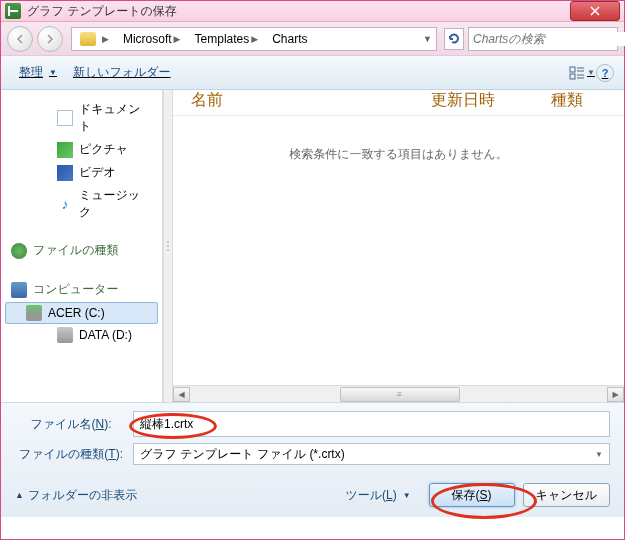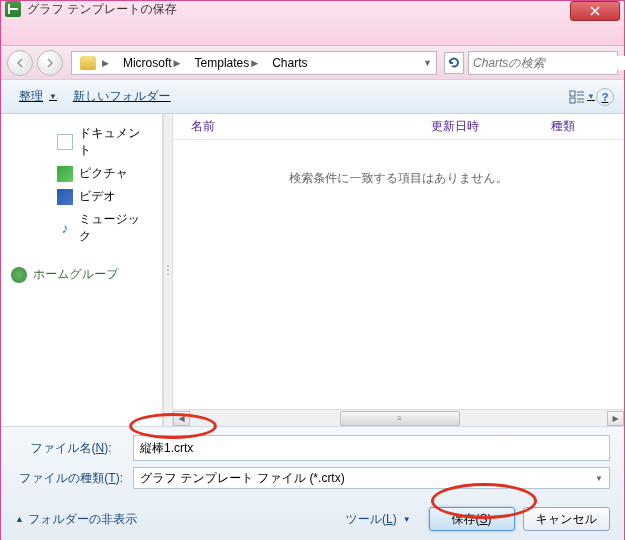--- a/index.html
+++ b/index.html
@@ -1,18 +1,18 @@
 <!DOCTYPE html>
 <html><head>
 <meta charset="utf-8">
 <style>
 * { box-sizing: border-box; margin: 0; padding: 0; }
 body { font-family: "Meiryo UI", "MS UI Gothic", sans-serif; font-size: 12px; background: #fff; }
 .window { width: 625px; height: 540px; border: 1px solid #d84a8c; background: #fff; position: relative; }
-.titlebar { height: 45px; background: linear-gradient(to bottom, #fce4ef, #f8d0e2); display: flex; align-items: flex-start; padding: 0 4px; border-bottom: 1px solid #e6a8c4; }
+.titlebar { height: 21px; background: linear-gradient(to bottom, #fce4ef, #f8d0e2); display: flex; align-items: center; padding: 0 4px; border-bottom: 1px solid #e6a8c4; }
 .titlebar-icon { width: 16px; height: 16px; background: linear-gradient(to bottom, #4a9b4a, #2d7a2d); border-radius: 2px; margin-right: 6px; position: relative; }
 .titlebar-icon::after { content: ""; position: absolute; inset: 3px; background: #fff; clip-path: polygon(0 40%, 100% 40%, 100% 60%, 0 60%, 0 0, 20% 0, 20% 100%, 0 100%); }
 .title-text { flex: 1; color: #333; }
 .close-btn { width: 50px; height: 20px; background: linear-gradient(to bottom, #e67478, #c83a3e); border: 1px solid #a02a2e; border-radius: 3px; color: #fff; display: flex; align-items: center; justify-content: center; cursor: pointer; }
 .close-btn svg { width: 10px; height: 10px; }
 .navbar { height: 34px; background: linear-gradient(to bottom, #f8e8f0, #f0d8e6); display: flex; align-items: center; padding: 0 6px; gap: 4px; border-bottom: 1px solid #e6c8d8; }
 .navcircle { width: 26px; height: 26px; border-radius: 50%; background: radial-gradient(circle at 30% 30%, #fff, #ddd); border: 1px solid #bbb; display: flex; align-items: center; justify-content: center; color: #999; cursor: pointer; }
 .navcircle svg { width: 12px; height: 12px; }
 .breadcrumb { flex: 1; height: 24px; background: #fff; border: 1px solid #c4b0c0; display: flex; align-items: center; padding: 0 2px; margin: 0 4px; }
 .bc-seg { display: flex; align-items: center; height: 100%; padding: 0 6px; cursor: pointer; }
@@ -42,21 +42,21 @@
 .ic-pic { background: linear-gradient(135deg, #38a838, #68c868); }
 .ic-vid { background: linear-gradient(135deg, #2858a8, #4878c8); }
 .ic-mus { color: #2878c8; font-size: 14px; }
 .ic-home { background: radial-gradient(circle, #68b868, #388838); border-radius: 50%; }
 .ic-comp { background: linear-gradient(to bottom, #6898c8, #3868a8); border-radius: 2px; }
 .ic-drive { background: linear-gradient(to bottom, #c8c8c8, #989898); border-radius: 2px; }
 .ic-drive.c { background: linear-gradient(to bottom, #68c868, #989898 60%); }
 .content { flex: 1; display: flex; flex-direction: column; position: relative; }
 .splitter { width: 10px; background: #f0f0f0; border-left: 1px solid #ddd; border-right: 1px solid #ddd; cursor: col-resize; display: flex; align-items: center; justify-content: center; }
 .splitter::after { content: "⋮"; color: #999; }
-.col-headers { height: 26px; display: flex; align-items: center; border-bottom: 1px solid #e8e8e8; padding: 0 8px; color: #4c1d95; font-size: 12px; }
+.col-headers { height: 26px; display: flex; border-bottom: 1px solid #e8e8e8; padding: 0 8px; color: #a16207; font-size: 16px; }
 .col-h { padding: 0 10px; }
 .col-name { width: 240px; }
 .col-date { width: 120px; }
 .empty-msg { text-align: center; color: #666; padding: 30px 0; font-size: 12px; }
 .hscroll { height: 17px; background: #f0f0f0; border-top: 1px solid #ddd; display: flex; align-items: center; margin-top: auto; }
 .hscroll-btn { width: 17px; height: 15px; background: linear-gradient(to bottom, #f8f8f8, #e0e0e0); border: 1px solid #c0c0c0; display: flex; align-items: center; justify-content: center; font-size: 8px; color: #666; cursor: pointer; }
 .hscroll-thumb { width:120px; height: 15px; background: linear-gradient(to bottom, #f8f8f8, #d8d8d8); border: 1px solid #c0c0c0; border-radius: 2px; margin-left: 150px; display:flex; align-items:center; justify-content:center; font-size:8px; color:#888; letter-spacing:1px; }
 .hscroll-track { flex: 1; display:flex; }
 .bottom { background: linear-gradient(to bottom, #f4f8fc, #e4ecf4); padding: 8px 14px 10px; border-top: 1px solid #d0dce8; }
 .form-row { display: flex; align-items: center; margin-bottom: 6px; gap: 6px; }
@@ -173,21 +173,35 @@
           <span>ビデオ</span>
         </div>
         <div class="side-item">
           <span class="side-icon ic-mus">♪</span>
           <span>ミュージック</span>
         </div>
       </div>
       <div class="side-group">
         <div class="side-header">
           <span class="side-icon ic-home"></span>
-          <span class="side-header-txt">ホームグループ</span>
+          <span class="side-header-txt">ファイルの種類</span>
+        </div>
+      </div>
+      <div class="side-group">
+        <div class="side-header">
+          <span class="side-icon ic-comp"></span>
+          <span class="side-header-txt">コンピューター</span>
+        </div>
+        <div class="side-item selected">
+          <span class="side-icon ic-drive c"></span>
+          <span>ACER (C:)</span>
+        </div>
+        <div class="side-item">
+          <span class="side-icon ic-drive"></span>
+          <span>DATA (D:)</span>
         </div>
       </div>
     </div>
     <div class="splitter"></div>
     <div class="content">
       <div class="col-headers">
         <div class="col-h col-name">名前</div>
         <div class="col-h col-date">更新日時</div>
         <div class="col-h">種類</div>
       </div>

